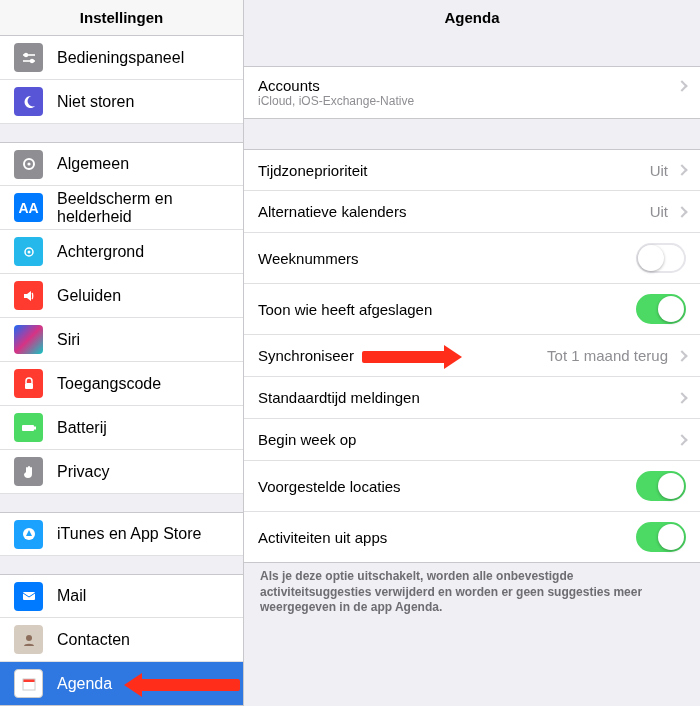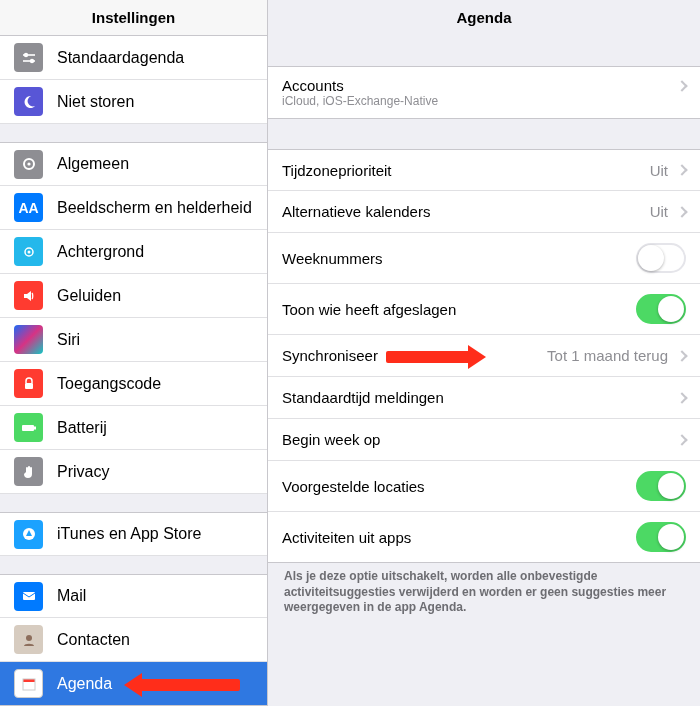--- a/index.html
+++ b/index.html
@@ -7,21 +7,21 @@
     font-family: -apple-system, "Helvetica Neue", Arial, sans-serif;
     background: #efeff4;
     width: 700px;
     height: 706px;
     display: flex;
     overflow: hidden;
     font-size: 15px;
     color: #000;
   }
   .sidebar {
-    width: 268px;
+    width: 244px;
     background: #be185d;
     display: flex;
     flex-direction: column;
     border-right: 1px solid #c8c7cc;
     justify-content: space-between;
   }
   .detail {
     flex: 1;
     background: #efeff4;
     display: flex;
@@ -144,21 +144,21 @@
 
   <div class="row">
     <div class="icon ic-gray">
       <svg width="16" height="16" viewBox="0 0 16 16">
           <circle cx="5" cy="5" r="2.2" fill="#fff"></circle>
           <rect x="2" y="4.2" width="12" height="1.6" fill="#fff"></rect>
           <circle cx="11" cy="11" r="2.2" fill="#fff"></circle>
           <rect x="2" y="10.2" width="12" height="1.6" fill="#fff"></rect>
         </svg>
     </div>
-    <div class="label">Standaardagenda</div>
+    <div class="label">Bedieningspaneel</div>
   </div>
   <div class="row">
     <div class="icon ic-purple">
       <svg width="16" height="16" viewBox="0 0 16 16">
           <path d="M10 2a6 6 0 1 0 4 10 5 5 0 0 1-4-10z" fill="#fff"></path>
         </svg>
     </div>
     <div class="label">Niet storen</div>
   </div>
 

